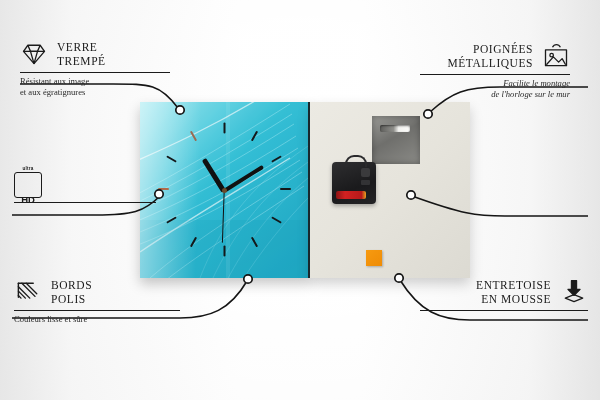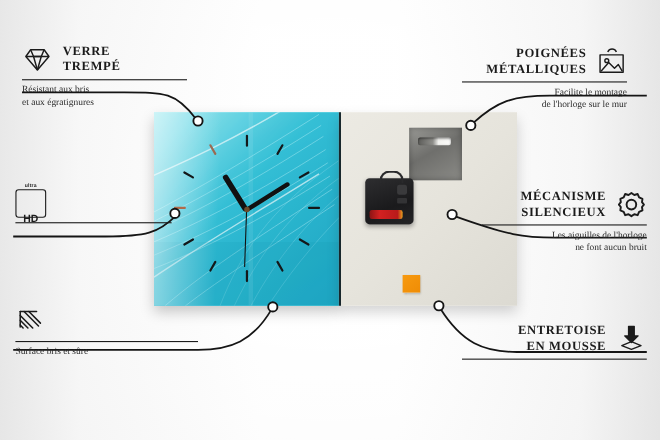--- a/index.html
+++ b/index.html
@@ -81,30 +81,30 @@
     box-shadow:1px 1px 2px rgba(0,0,0,.25);
   }
 
   
   .feat{position:absolute;z-index:5;}
   .feat .row{display:flex;align-items:center;gap:9px;}
   .feat.left .row{justify-content:flex-start;}
   .feat.right .row{justify-content:flex-end;}
   .ttl{
     font-family:"Liberation Serif", serif;
-    font-weight:bold;font-size:11.5px;letter-spacing:.55px;color:#1b1b1b;
+    font-weight:normal;font-size:11.5px;letter-spacing:.55px;color:#1b1b1b;
     line-height:14px;text-transform:uppercase;white-space:pre-line;
   }
   .feat.right .ttl{text-align:right;}
   .rule{height:1.4px;background:#1b1b1b;margin:4px 0 3px;}
   .desc{
     font-family:"Liberation Serif", serif;
     font-size:8.6px;line-height:10.5px;color:#2a2a2a;white-space:pre-line;
   }
-  .feat.right .desc{text-align:right;}
+  .feat.right .desc{text-align:right;font-style:italic;}
   .ico{width:28px;height:28px;flex:0 0 28px;display:block;}
   .hdbox{
     width:26px;height:24px;border:1.6px solid #1b1b1b;border-radius:3px;
     display:flex;flex-direction:column;align-items:center;justify-content:center;flex:0 0 26px;gap:24px;
   }
   .hdbox .u{font-size:4.6px;font-weight:bold;letter-spacing:.2px;line-height:5px;color:#1b1b1b;font-family:"Liberation Sans",sans-serif;}
   .hdbox .h{font-size:9.5px;font-weight:bold;line-height:10px;color:#1b1b1b;font-family:"Liberation Sans",sans-serif;}
 </style>
 </head>
 <body>
@@ -210,21 +210,21 @@
           <path d="M4 13 H28"></path>
             <path d="M9 6 L12 13 L16 27"></path>
             <path d="M23 6 L20 13 L16 27"></path>
           <path d="M12 13 H20"></path>
         </g>
       </svg>
       <div class="ttl">VERRE
 TREMPÉ</div>
     </div>
     <div class="rule" style="width:150px;"></div>
-    <div class="desc">Résistant aux bris
+    <div class="desc">Résistant aux image
 et aux égratignures</div>
   </div>
 
   <div class="feat left" style="left:14px;top:172px;width:142px;">
     <div class="row">
       <div class="hdbox">
         <div class="u">ultra</div>
         <div class="h">HD</div>
       </div>
     </div>
@@ -237,60 +237,47 @@
         <g stroke="#1b1b1b" stroke-width="1.6" stroke-linecap="round">
           <path d="M5 6 L22 6"></path>
             <path d="M5 6 L5 22"></path>
           <path d="M5 10 L18 23"></path>
             <path d="M5 15 L13 23"></path>
             <path d="M5 20 L8 23"></path>
           <path d="M9 6 L24 21"></path>
             <path d="M14 6 L26 18"></path>
         </g>
       </svg>
+      <div class="ttl">BORDS
+POLIS</div>
     </div>
     <div class="rule" style="width:166px;"></div>
-    <div class="desc">Surface bris et sûre</div>
+    <div class="desc">Couleurs lisse et sûre</div>
   </div>
 
   <div class="feat right" style="left:420px;top:42px;width:150px;">
     <div class="row">
       <div class="ttl">POIGNÉES
 MÉTALLIQUES</div>
       <svg class="ico" viewBox="0 0 32 32">
         <g fill="none" stroke="#1b1b1b" stroke-width="1.5" stroke-linejoin="round">
           <path d="M12 6 C14 2 19 2 21 6"></path>
           <rect x="4" y="9" width="24" height="18"></rect>
           <circle cx="11" cy="15" r="2"></circle>
           <path d="M5 26 L13 17 L19 23 L23 19 L27 26"></path>
         </g>
       </svg>
     </div>
     <div class="rule" style="width:150px;"></div>
     <div class="desc">Facilite le montage
 de l'horloge sur le mur</div>
   </div>
 
-  <div class="feat right" style="left:438px;top:172px;width:150px;">
-    <div class="row">
-      <div class="ttl">MÉCANISME
-SILENCIEUX</div>
-      <svg class="ico" viewBox="0 0 32 32">
-        <g fill="none" stroke="#1b1b1b" stroke-width="2" stroke-linejoin="round">
-          <path d="M16 4 L19 6 L22.5 5 L24 8.5 L27.5 10 L27 13.5 L29 16 L27 18.5 L27.5 22 L24 23.5 L22.5 27 L19 26 L16 28 L13 26 L9.5 27 L8 23.5 L4.5 22 L5 18.5 L3 16 L5 13.5 L4.5 10 L8 8.5 L9.5 5 L13 6 Z"></path>
-          <circle cx="16" cy="16" r="5"></circle>
-        </g>
-      </svg>
-    </div>
-    <div class="rule" style="width:150px;"></div>
-    <div class="desc">Les aiguilles de l'horloge
-ne font aucun bruit</div>
-  </div>
-
-  <div class="feat right" style="left:420px;top:294px;width:168px;">
+
+  <div class="feat right" style="left:420px;top:278px;width:168px;">
     <div class="row">
       <div class="ttl">ENTRETOISE
 EN MOUSSE</div>
       <svg class="ico" viewBox="0 0 32 32">
         <g fill="#1b1b1b" stroke="#1b1b1b" stroke-width="1.3" stroke-linejoin="round">
           <path d="M13 3 H19 V13 H23 L16 20 L9 13 H13 Z"></path>
         </g>
         <g fill="none" stroke="#1b1b1b" stroke-width="1.4" stroke-linejoin="round">
           <path d="M6 23 L16 19 L26 23 L16 27 Z"></path>
         </g>

